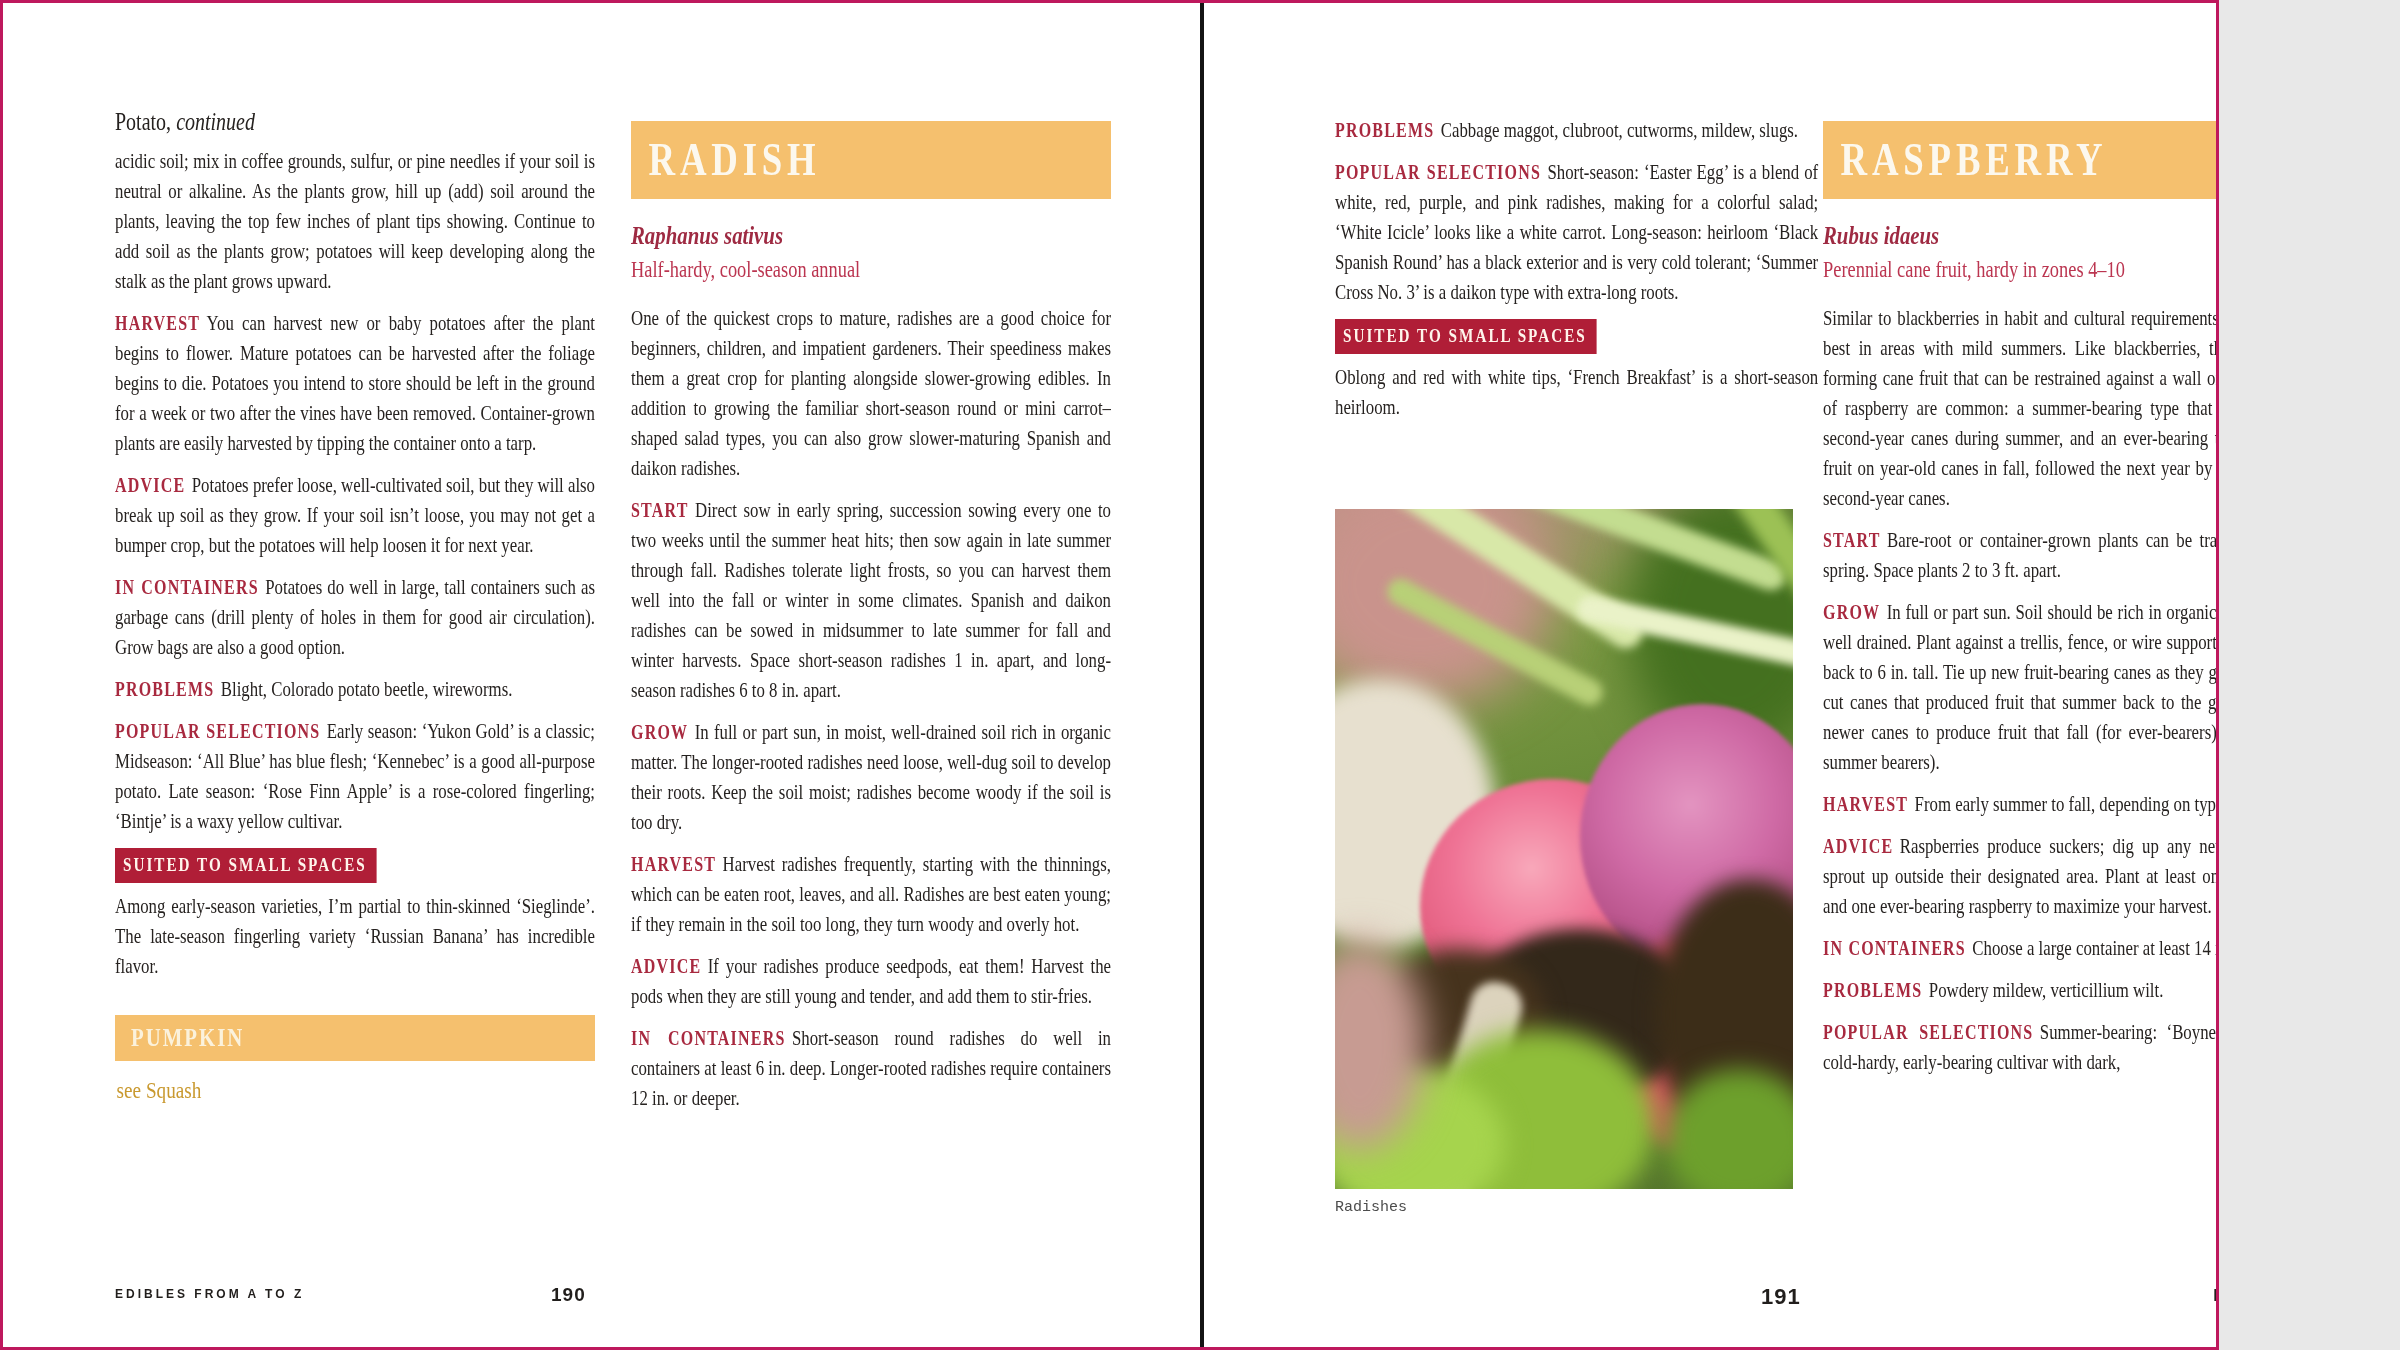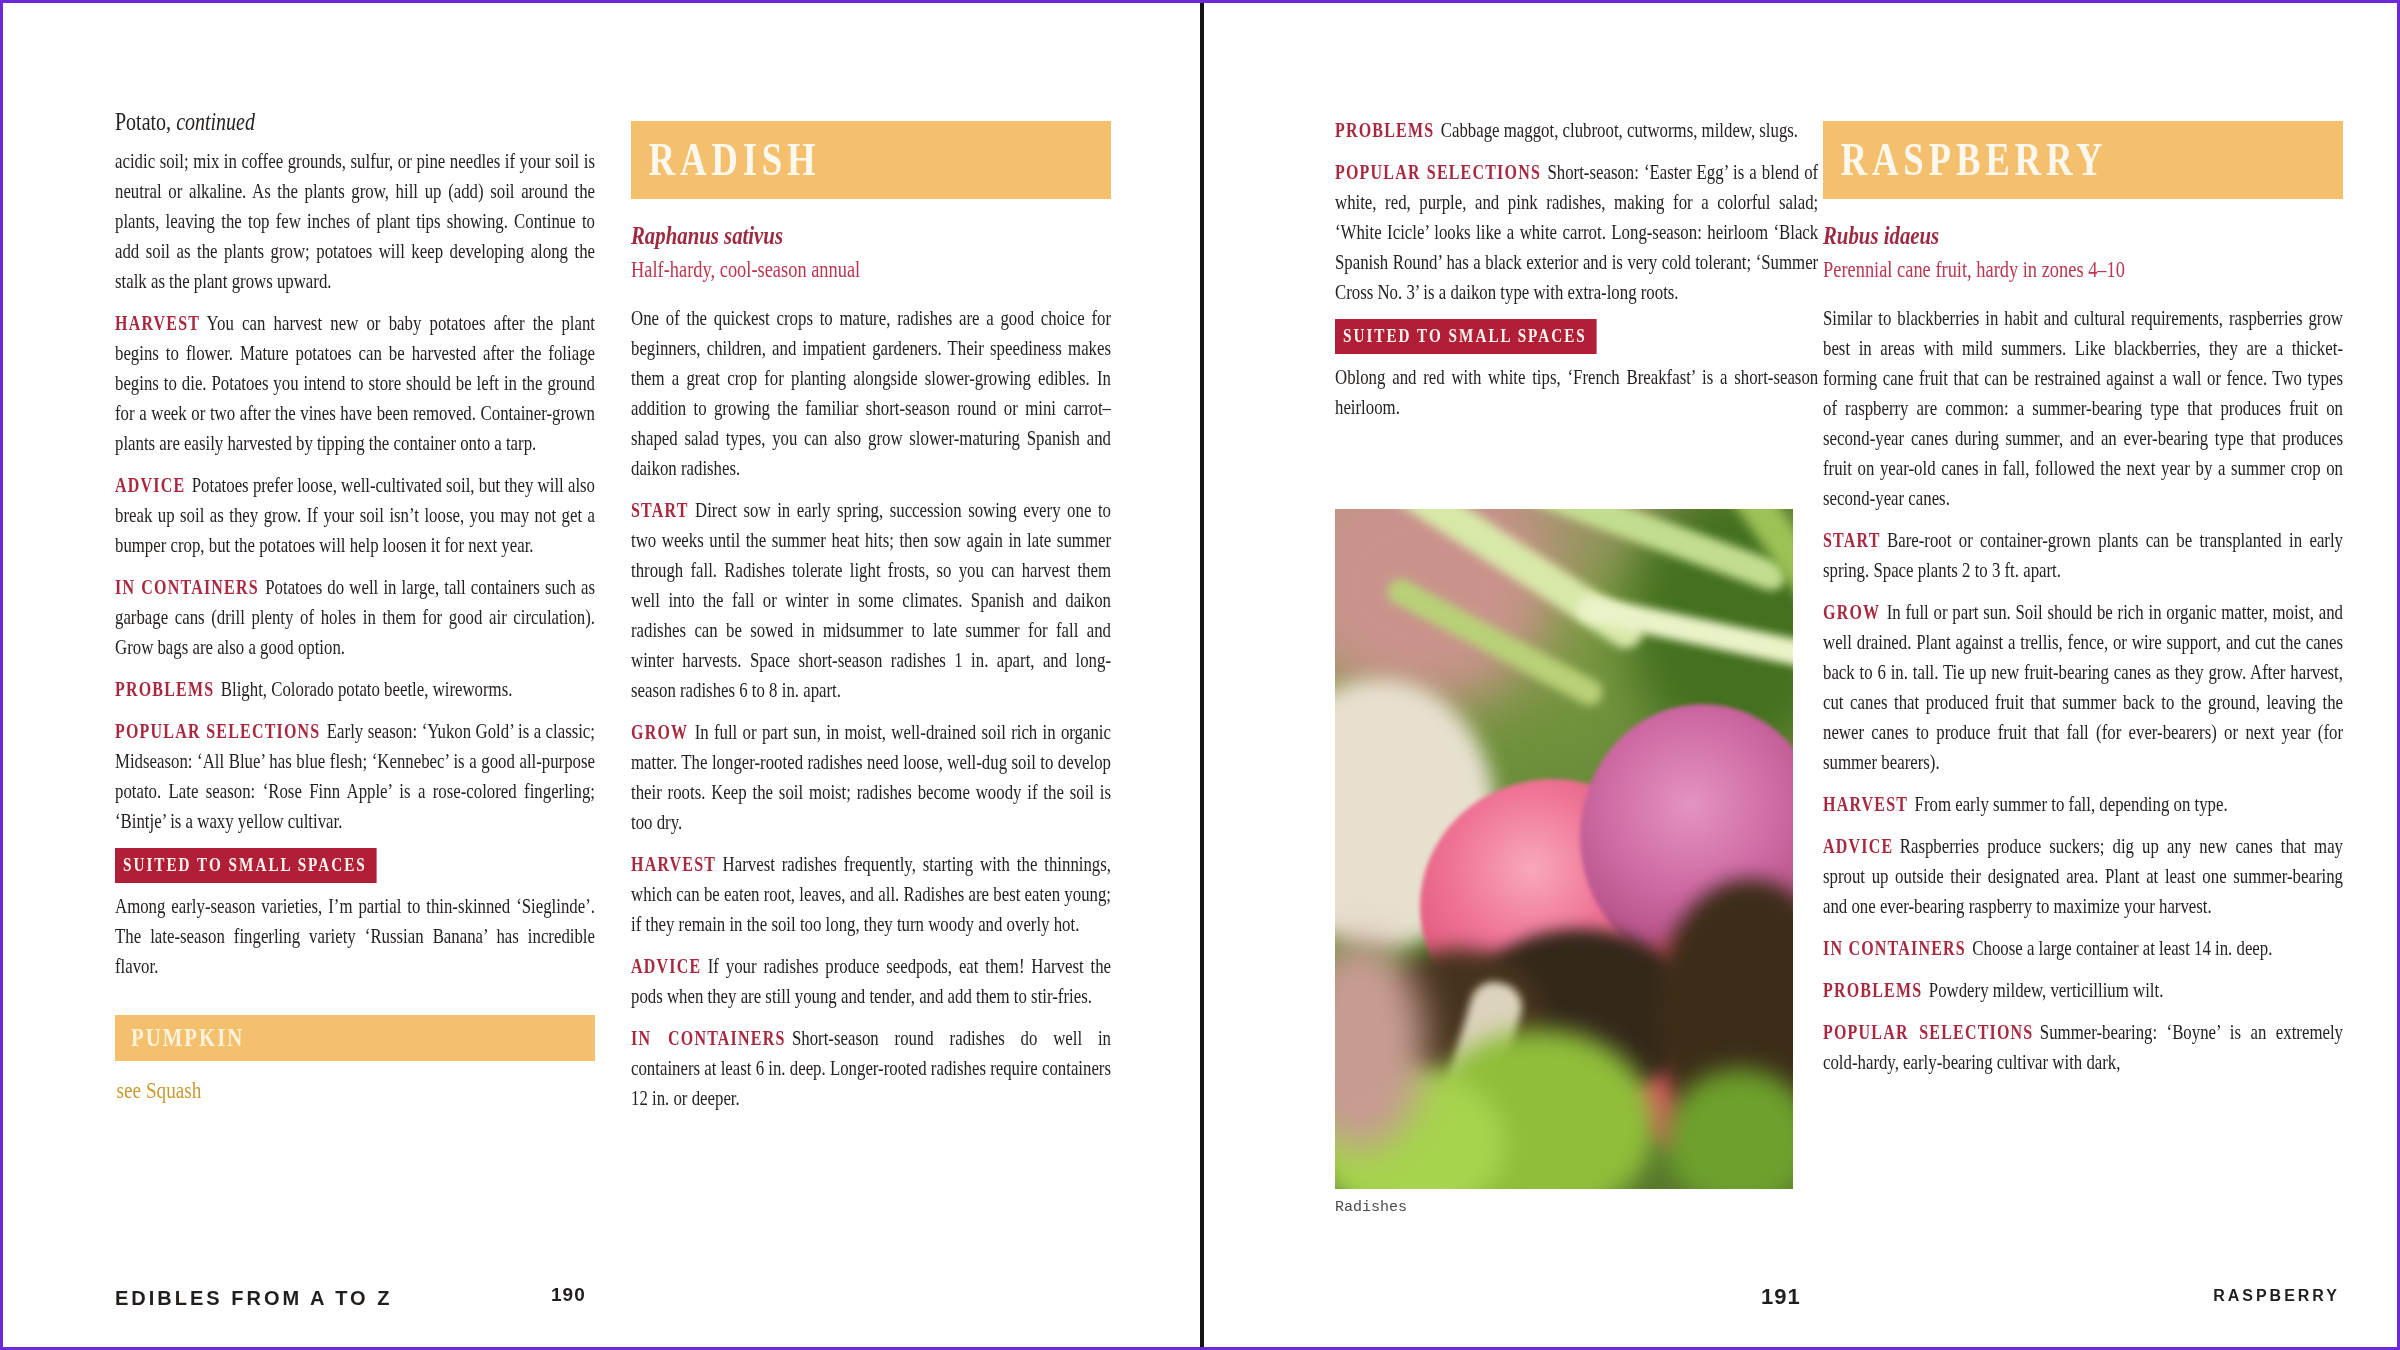--- a/index.html
+++ b/index.html
@@ -1,18 +1,18 @@
 <!DOCTYPE html>
 <html><head>
 <meta charset="utf-8">
 <style>
   html,body{margin:0;padding:0;background:#e8e8e8;}
   #stage{
-    position:relative;width:2400px;height:1350px;background:#ffffff;
-    border:3px solid #6d28d9;box-sizing:border-box;overflow:hidden;
+    position:relative;width:2219px;height:1350px;background:#ffffff;
+    border:3px solid #be185d;box-sizing:border-box;overflow:hidden;
     font-family:"Liberation Serif",serif;color:#262220;padding-left:25px;
   }
   #gutter{position:absolute;left:1197px;top:0;width:4px;height:1350px;background:#141414;}
 
   .col{
     position:absolute;transform:scaleX(0.8);transform-origin:0 0;
     font-size:21px;line-height:30px;text-align:justify;color:#262220;
   }
   .para{margin:0 0 12px 0;}
   .lbl{font-weight:bold;color:#a8293f;letter-spacing:1.5px;margin-right:8px;font-size:20px;}
@@ -34,21 +34,21 @@
   }
   .small-spaces-text{margin:0 0 12px 0;}
 
   .xref-box{
     background:#f5c06e;height:46px;line-height:46px;margin:34px 0 0 0;
     color:#fbf2dc;font-weight:bold;font-size:26px;letter-spacing:2.5px;padding-left:20px;
   }
   .xref{color:#c9992f;font-size:24px;line-height:30px;margin:14px 0 0 2px;text-align:left;}
 
   .footer-item{position:absolute;font-family:"Liberation Sans",sans-serif;color:#211e1c;}
-  #footer-book{left:112px;top:1284px;font-size:20px;font-weight:bold;letter-spacing:3px;}
+  #footer-book{left:112px;top:1284px;font-size:12px;font-weight:bold;letter-spacing:3px;}
   #footer-190{left:548px;top:1281px;font-size:19px;font-weight:bold;letter-spacing:1px;}
   #footer-191{left:1758px;top:1281px;font-size:22px;font-weight:bold;letter-spacing:1px;}
   #footer-chapter{left:2180px;top:1284px;width:157px;text-align:right;font-size:16px;font-weight:bold;letter-spacing:3px;}
 
   #photo{
     position:absolute;left:1332px;top:506px;width:458px;height:680px;overflow:hidden;
     background:linear-gradient(165deg,#b5907f 0%,#7d9a44 22%,#5e8432 55%,#55752c 100%);
   }
   #photo .ly{position:absolute;border-radius:50%;}
   #caption{position:absolute;left:1332px;top:1196px;font-family:Liberation Mono, monospace;font-size:15px;color:#4c4c4c;}

